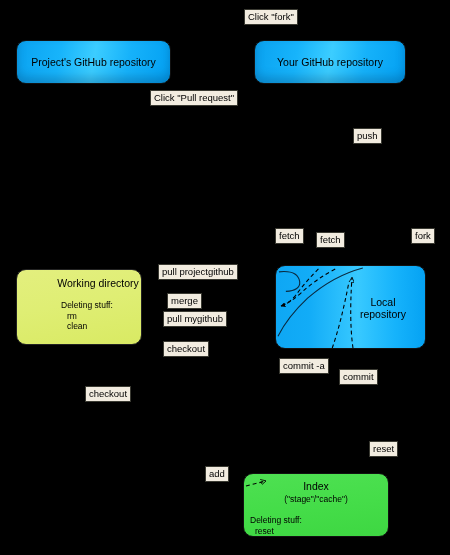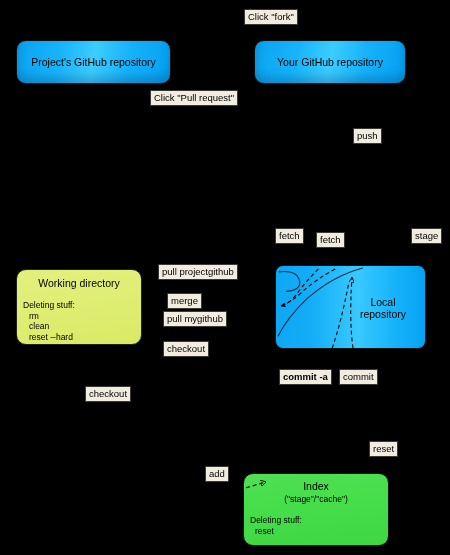--- a/index.html
+++ b/index.html
@@ -48,38 +48,38 @@
     display: flex;
     align-items: center;
     justify-content: center;
   }
 
   
   #node-working-dir {
     background: linear-gradient(170deg, #e3ef7e 0%, #dfee74 45%, #d9ea63 100%);
     border: 1px solid #222;
     text-align: left;
+    padding-left: 38px;
   }
   #node-working-dir .wd-title {
     display: block;
     text-align: center;
     font-size: 10.5px;
     margin: 7px 0 0 0;
   }
   #node-working-dir .wd-body {
     margin: 11px 0 0 6px;
     font-size: 8.5px;
     line-height: 10.5px;
   }
   #node-working-dir .wd-body .sub { padding-left: 6px; display:block; }
 
   
   #node-local-repo {
     background: linear-gradient(90deg, #0ea7f4 0%, #12acf7 22%, #38c9ff 55%, #16b3fb 80%, #05a2f3 100%);
-    border-radius: 8px;
   }
   #node-local-repo .lr-label {
     position: absolute;
     right: 13px;
     top: 30px;
     width: 58px;
     font-size: 10.5px;
     line-height: 12px;
     text-align: center;
   }
@@ -161,21 +161,20 @@
   <div class="node node-blue" id="node-your-repo" style="left:254px; top:40px; width:152px; height:44px;">
     <span class="node-title">Your GitHub repository</span>
   </div>
 
   <div class="node" id="node-working-dir" style="left:16px; top:269px; width:126px; height:76px;">
     <span class="wd-title">Working directory</span>
     <div class="wd-body">
       <span>Deleting stuff:</span>
       <span class="sub">rm</span>
       <span class="sub">clean</span>
-      <span class="sub">reset --hard</span>
     </div>
   </div>
 
   <div class="node" id="node-local-repo" style="left:275px; top:265px; width:151px; height:84px;">
     <svg id="local-repo-graph" viewBox="0 0 151 84" preserveAspectRatio="none">
       <defs>
         <marker id="arrLeft" viewBox="0 0 10 10" refX="9" refY="5" markerWidth="4.5" markerHeight="4.5" orient="auto-start-reverse">
           <path d="M 0 0 L 10 5 L 0 10 z" fill="#000"></path>
         </marker>
         <marker id="arrUpOpen" viewBox="0 0 10 10" refX="9" refY="5" markerWidth="5" markerHeight="5" orient="auto-start-reverse">
@@ -190,21 +189,21 @@
       <path d="M 43 3 Q 30 16 20 30 Q 12 39 5 41" fill="none" stroke="#000" stroke-width="1.1" stroke-dasharray="4 3"></path>
       <path d="M 78 84 Q 74 55 77 12" fill="none" stroke="#000" stroke-width="1.1" stroke-dasharray="4 3" marker-end="url(#arrUpOpen)"></path>
       <path d="M 57 84 Q 66 58 74 16" fill="none" stroke="#000" stroke-width="1.1" stroke-dasharray="4 3"></path>
     </svg>
     <div class="lr-label">
       <span>Local</span><br>
       <span>repository</span>
     </div>
   </div>
 
-  <div class="node" id="node-index" style="left:243px; top:473px; width:146px; height:73px;">
+  <div class="node" id="node-index" style="left:243px; top:473px; width:146px; height:64px;">
     <svg id="index-arrow" viewBox="0 0 146 62" preserveAspectRatio="none">
       <defs>
         <marker id="arrIdx" viewBox="0 0 10 10" refX="9" refY="5" markerWidth="5" markerHeight="5" orient="auto-start-reverse">
           <path d="M 0 0 L 10 5 L 0 10 z" fill="none" stroke="#000" stroke-width="1.4"></path>
         </marker>
       </defs>
       <path d="M 2 12 L 22 7" fill="none" stroke="#000" stroke-width="1.1" stroke-dasharray="4 3" marker-end="url(#arrIdx)"></path>
     </svg>
     <span class="ix-title">Index</span>
     <span class="ix-sub">("stage"/"cache")</span>
@@ -213,25 +212,25 @@
       <span class="sub">reset</span>
     </div>
   </div>
 
   <div id="edge-label-layer">
       <div class="edge-label" style="left: 244px; top: 9px;">Click "fork"</div>
       <div class="edge-label" style="left: 150px; top: 90px;">Click "Pull request"</div>
       <div class="edge-label" style="left: 353px; top: 128px;">push</div>
       <div class="edge-label" style="left: 275px; top: 228px;">fetch</div>
       <div class="edge-label" style="left: 316px; top: 232px;">fetch</div>
-      <div class="edge-label" style="left: 411px; top: 228px;">stage</div>
+      <div class="edge-label" style="left: 411px; top: 228px;">fork</div>
       <div class="edge-label" style="left: 158px; top: 264px;">pull projectgithub</div>
       <div class="edge-label" style="left: 167px; top: 293px;">merge</div>
       <div class="edge-label" style="left: 163px; top: 311px;">pull mygithub</div>
       <div class="edge-label" style="left: 163px; top: 341px;">checkout</div>
-      <div class="edge-label" style="left: 279px; top: 369px; font-weight: bold;">commit -a</div>
+      <div class="edge-label" style="left: 279px; top: 358px;">commit -a</div>
       <div class="edge-label" style="left: 339px; top: 369px;">commit</div>
       <div class="edge-label" style="left: 85px; top: 386px;">checkout</div>
       <div class="edge-label" style="left: 369px; top: 441px;">reset</div>
       <div class="edge-label" style="left: 205px; top: 466px;">add</div>
     </div>
 
 </div>
 
 </body></html>

